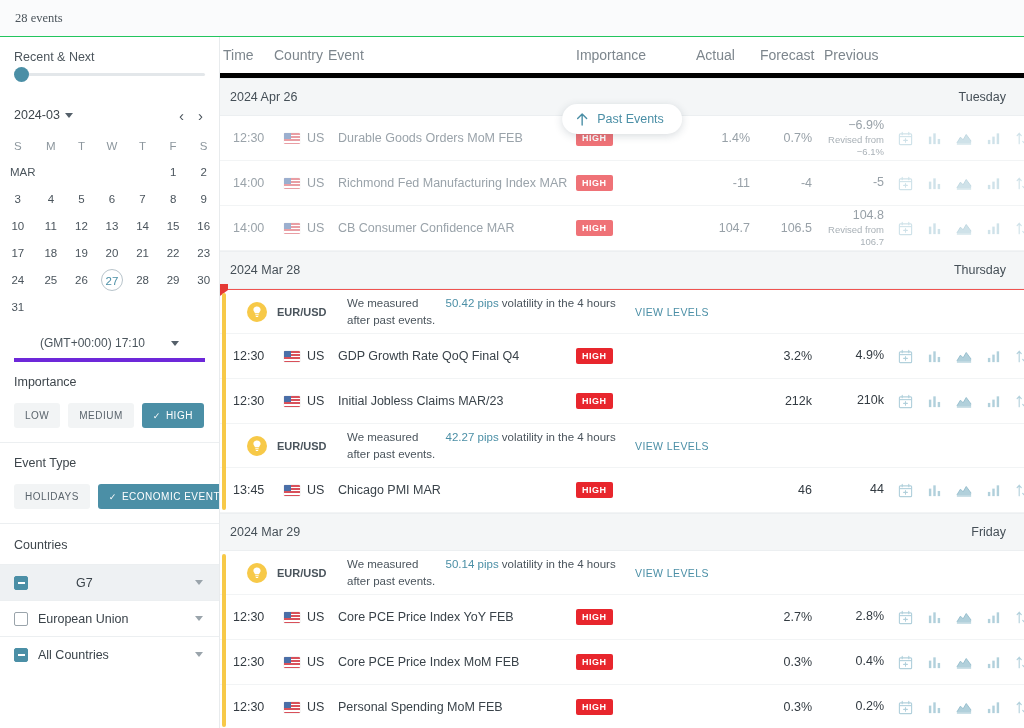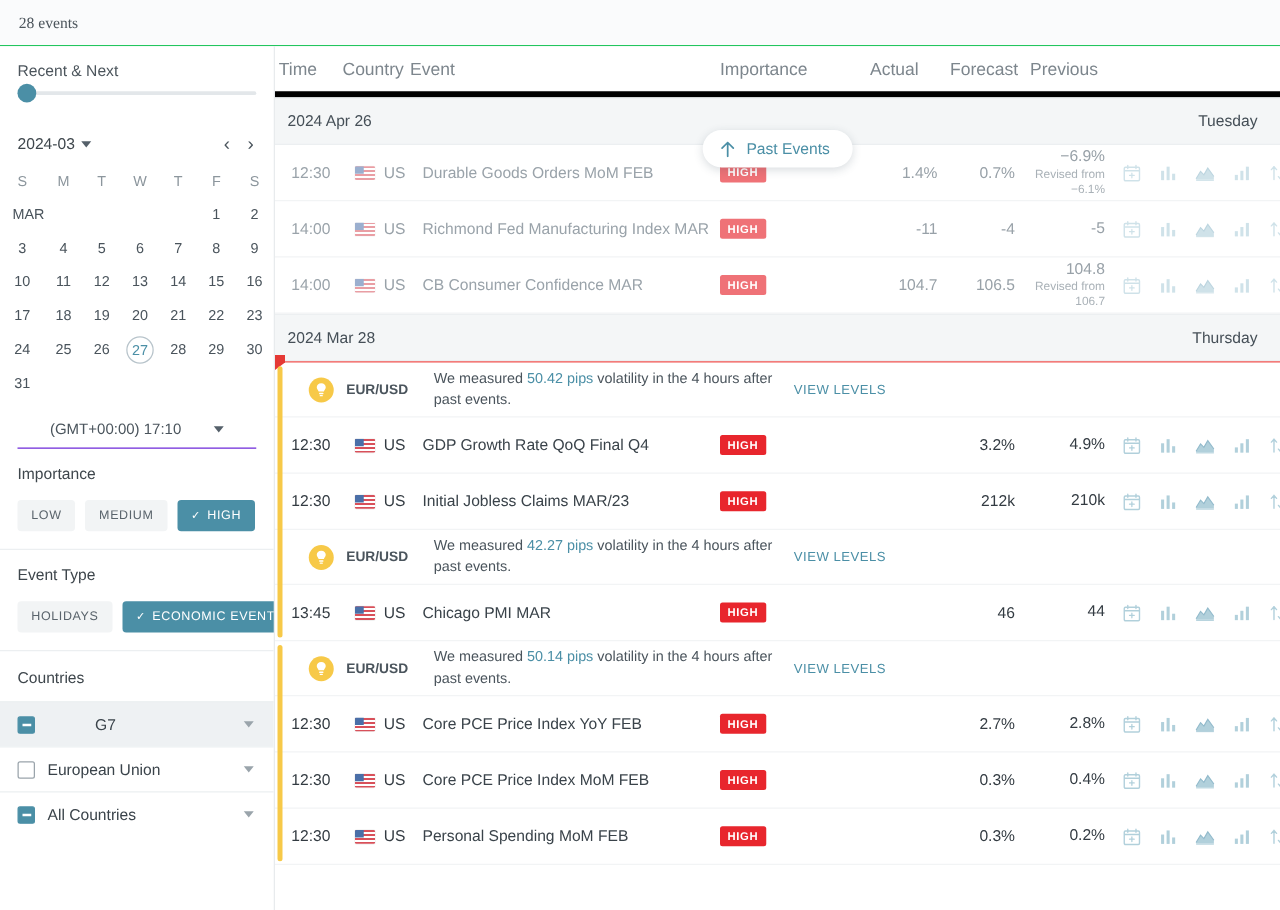--- a/index.html
+++ b/index.html
@@ -70,21 +70,21 @@
     height: 27px; text-align: center; vertical-align: middle;
   }
   td.mon-lbl { font-size: 11px; color: #4a545c; text-align: left; padding-left: 10px; }
   td .daynum { display: inline-block; width: 22px; height: 22px; line-height: 22px; }
   td.today .daynum {
     border: 1px solid #b8c4cb; border-radius: 50%; color: #4b8fa6;
   }
 
   .tz-row {
     margin: 10px 14px 0 14px; padding: 6px 0 8px 0;
-    border-bottom: 1px solid #6d28d9;
+    border-bottom: 4px solid #6d28d9;
     display: flex; align-items: center; justify-content: center; gap: 26px;
     font-size: 12px; color: #4a545c;
   }
 
   
   .filters-head {
     margin-top: 18px; height: 44px;
     background: #f4f6f7; border-top: 1px solid #e8ebed; border-bottom: 1px solid #e8ebed;
     display: flex; align-items: center; justify-content: space-between;
     padding: 0 14px;
@@ -224,21 +224,21 @@
     display: flex; align-items: center; min-height: 44px;
     padding-left: 10px; border-bottom: 1px solid #f2f4f5;
   }
   .bulb {
     width: 20px; height: 20px; flex: 0 0 20px; border-radius: 50%;
     background: #f7c948; position: relative; margin-left: 17px;
   }
   .bulb svg { position: absolute; left: 4px; top: 3px; }
   .pair { font-size: 11px; font-weight: bold; color: #4a545c; margin-left: 10px; width: 70px; }
   .vol-text { flex: 0 0 282px; font-size: 11.5px; color: #4a545c; line-height: 1.45; }
-  .pips { color: #4b8fa6; }
+  .pips { color: #4b8fa6; margin-left: 24px; }
   .view-levels {
     font-size: 10.5px; letter-spacing: .4px; color: #4b8fa6; cursor: pointer;
     margin-left: 6px;
   }
 
   
   .past-pill {
     position: absolute; left: 50%; transform: translateX(-50%);
     top: 67px; z-index: 20;
     background: #fff; border-radius: 18px;
@@ -695,20 +695,24 @@
                       <rect x="11.4" y="2.5" width="2.6" height="11.5" fill="#a9cbd8"></rect>
                     </svg></span>
                   <span class="icn"><svg width="14" height="15" viewBox="0 0 14 16">
                       <path d="M4 13.5 V2.5 M4 2.5 L1.8 5 M4 2.5 L6.2 5" stroke="#a9cbd8" stroke-width="1.2" fill="none" stroke-linecap="round"></path>
                       <path d="M10 2.5 V13.5 M10 13.5 L7.8 11 M10 13.5 L12.2 11" stroke="#a9cbd8" stroke-width="1.2" fill="none" stroke-linecap="round"></path>
                     </svg></span>
                 </div>
               </div>
             </div>
           </div>
+          <div class="day-head">
+            <span>2024 Mar 29</span>
+            <span>Friday</span>
+          </div>
           <div class="grp future">
             <div class="vol-row">
               <span class="bulb">
                 <svg width="12" height="14" viewBox="0 0 12 14">
                   <path d="M6 1.5 C3.8 1.5 2.4 3 2.4 4.8 C2.4 6.3 3.6 7 3.9 8.2 L8.1 8.2 C8.4 7 9.6 6.3 9.6 4.8 C9.6 3 8.2 1.5 6 1.5 Z" fill="#fff"></path>
                   <rect x="4.2" y="9.2" width="3.6" height="1.1" rx=".5" fill="#fff"></rect>
                   <rect x="4.7" y="11" width="2.6" height="1" rx=".5" fill="#fff"></rect>
                 </svg>
               </span>
               <span class="pair">EUR/USD</span>

